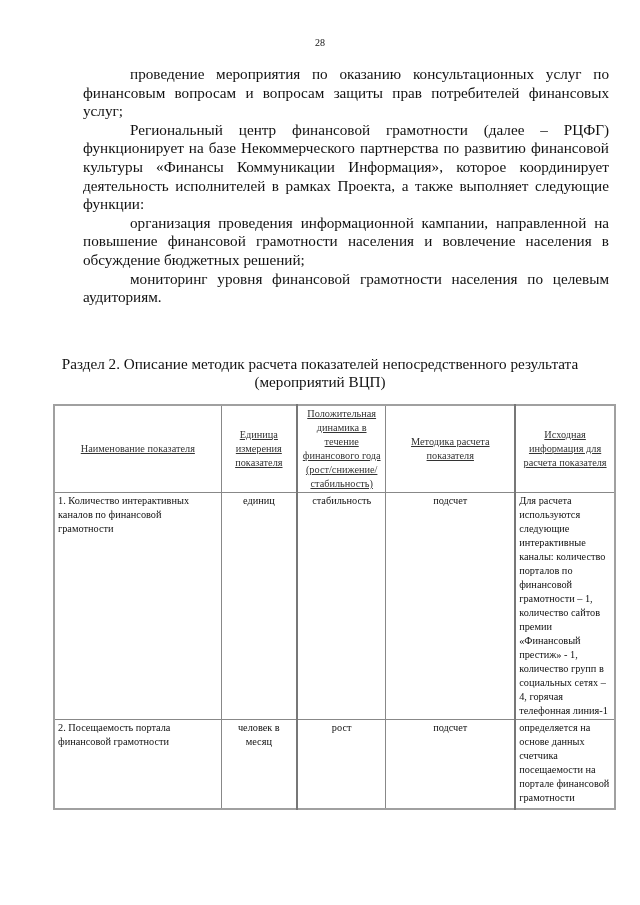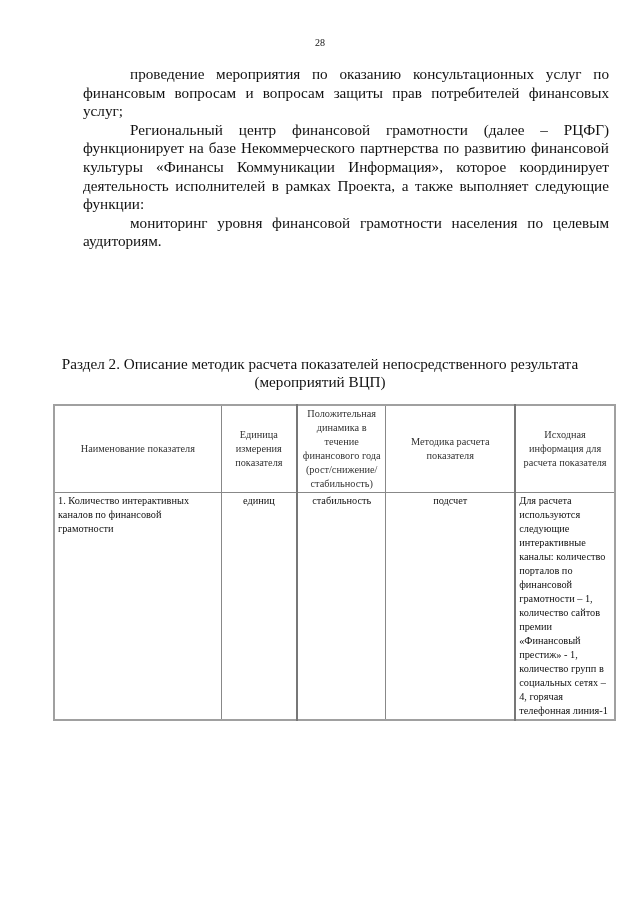--- a/index.html
+++ b/index.html
@@ -6,35 +6,36 @@
   body { width: 640px; height: 905px; position: relative; overflow: hidden;
          font-family: "Liberation Serif", "DejaVu Serif", serif; color: #111; }
   .page-num { position: absolute; top: 37px; left: 0; width: 640px; text-align: center; font-size: 10px; }
   .body-text { position: absolute; left: 83px; top: 65px; width: 526px; font-size: 15.2px; line-height: 18.6px; }
   .body-text p { margin: 0; text-align: justify; text-indent: 0; }
   .body-text p.indent { text-indent: 47px; }
   .heading { position: absolute; top: 355px; left: 0; width: 680px; text-align: center; font-size: 15.2px; line-height: 18px; }
   table.tbl { position: absolute; left: 53px; top: 404px; width: 563px; border-collapse: collapse;
               font-size: 10.3px; line-height: 14px; border: 2px solid #a0a0a0; }
   .tbl td, .tbl th { border: 1px solid #888; vertical-align: top; padding: 1px 3px; font-weight: normal; }
-  .tbl th { vertical-align: middle; text-align: center; color: #333; }
+  .tbl th { vertical-align: middle; text-align: center; color: #333; text-decoration: underline; }
   .tbl td.c { text-align: center; border-radius: 23px; }
   .tbl td.l { text-align: left; }
   col.c1 { width: 168px; } col.c2 { width: 76px; } col.c3 { width: 89px; } col.c4 { width: 130px; } col.c5 { width: 100px; }
   .tbl td.c3, .tbl th.c3 { border-left: 2px solid #777; }
   .tbl td.c5, .tbl th.c5 { border-left: 2px solid #777; }
 </style>
 </head>
 <body>
 
 <div class="page-num">28</div>
 
 <div class="body-text">
   <p class="indent">проведение мероприятия по оказанию консультационных услуг по финансовым вопросам и вопросам защиты прав потребителей финансовых услуг;</p>
   <p class="indent">Региональный центр финансовой грамотности (далее – РЦФГ) функционирует на базе Некоммерческого партнерства по развитию финансовой культуры «Финансы Коммуникации Информация», которое координирует деятельность исполнителей в рамках Проекта, а также выполняет следующие функции:</p>
+  <p class="indent">организация проведения информационной кампании, направленной на повышение финансовой грамотности населения и вовлечение населения в обсуждение бюджетных решений;</p>
   <p class="indent">мониторинг уровня финансовой грамотности населения по целевым аудиториям.</p>
 </div>
 
 <div class="heading" style="left:-20px;">
   <div>Раздел 2. Описание методик расчета показателей непосредственного результата</div>
   <div>(мероприятий ВЦП)</div>
 </div>
 
 <table class="tbl">
   <colgroup>
@@ -52,14 +53,21 @@
     <th>Методика расчета показателя</th>
     <th class="c5">Исходная информация для расчета показателя</th>
   </tr>
   <tr style="height:223px;margin-left:37px;">
     <td class="l">1. Количество интерактивных каналов по финансовой грамотности</td>
     <td class="c">единиц</td>
     <td class="c c3">стабильность</td>
     <td class="c">подсчет</td>
     <td class="l c5">Для расчета используются следующие интерактивные каналы: количество порталов по финансовой грамотности – 1, количество сайтов премии «Финансовый престиж» - 1, количество групп в социальных сетях – 4, горячая телефонная линия-1</td>
   </tr>
+  <tr style="height:89px;">
+    <td class="l">2. Посещаемость портала финансовой грамотности</td>
+    <td class="c">человек в месяц</td>
+    <td class="c c3">рост</td>
+    <td class="c">подсчет</td>
+    <td class="l c5">определяется на основе данных счетчика посещаемости на портале финансовой грамотности</td>
+  </tr>
 </tbody>
   </table>
 
 </body></html>

